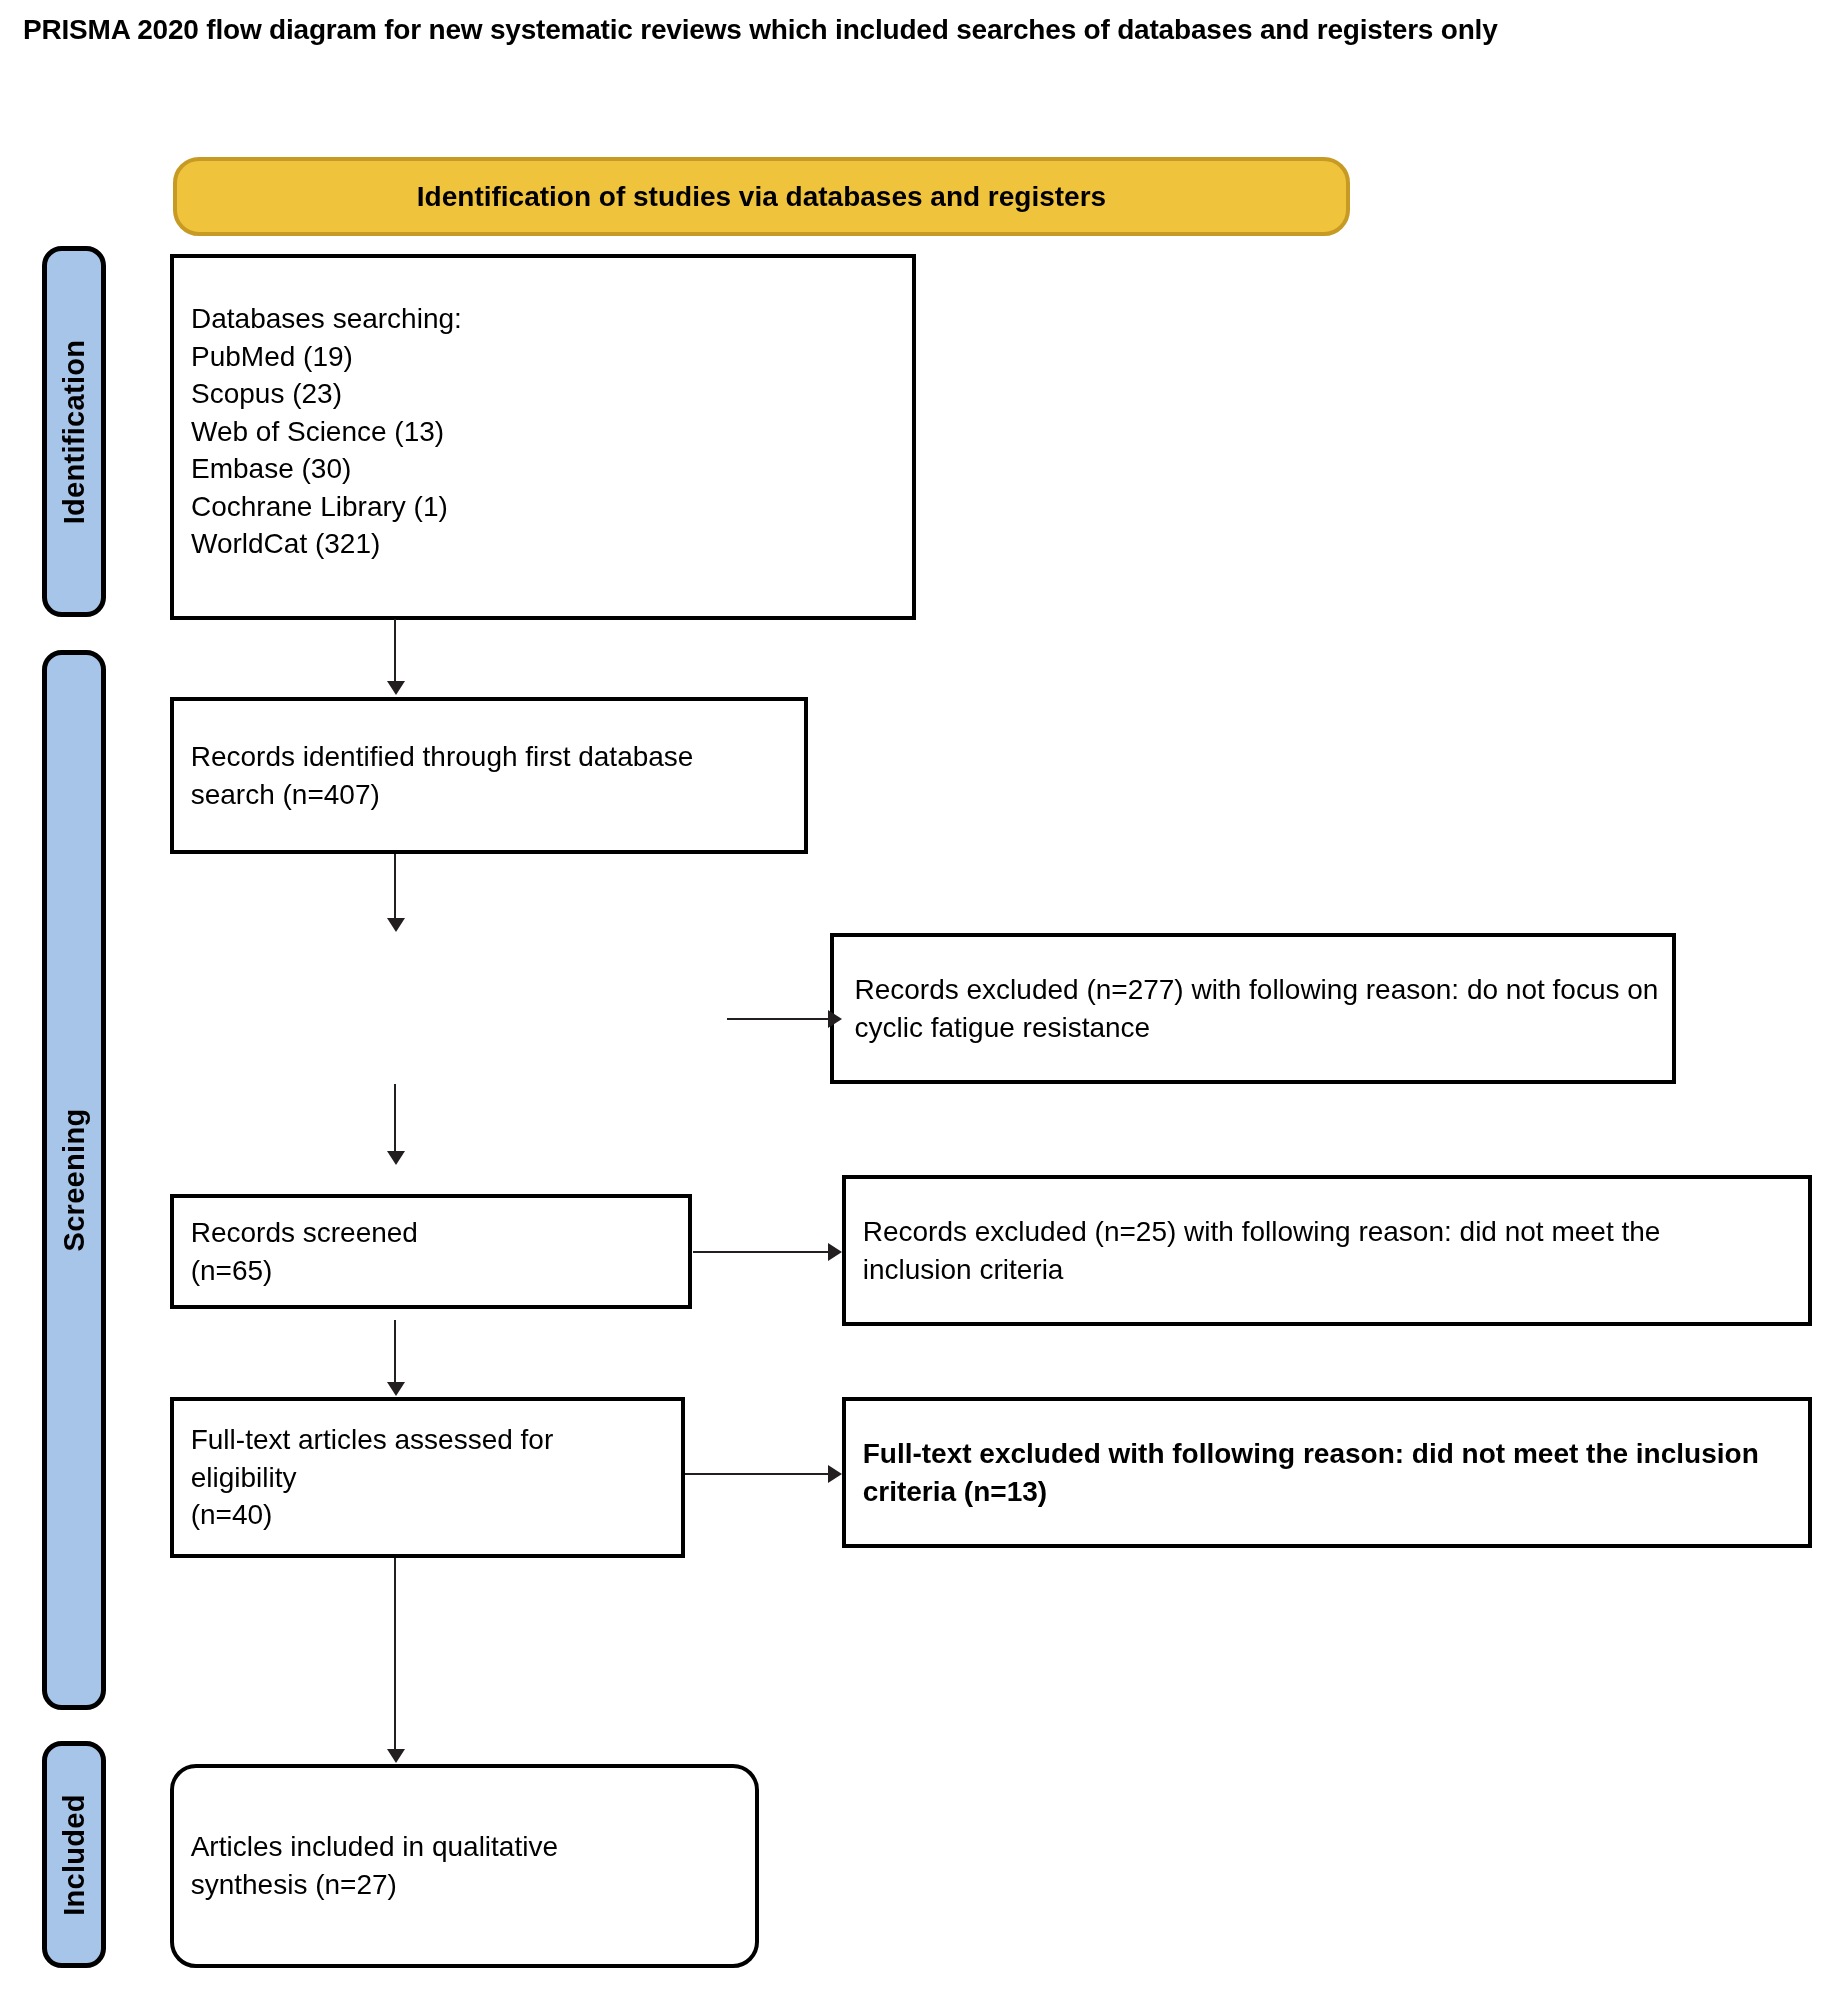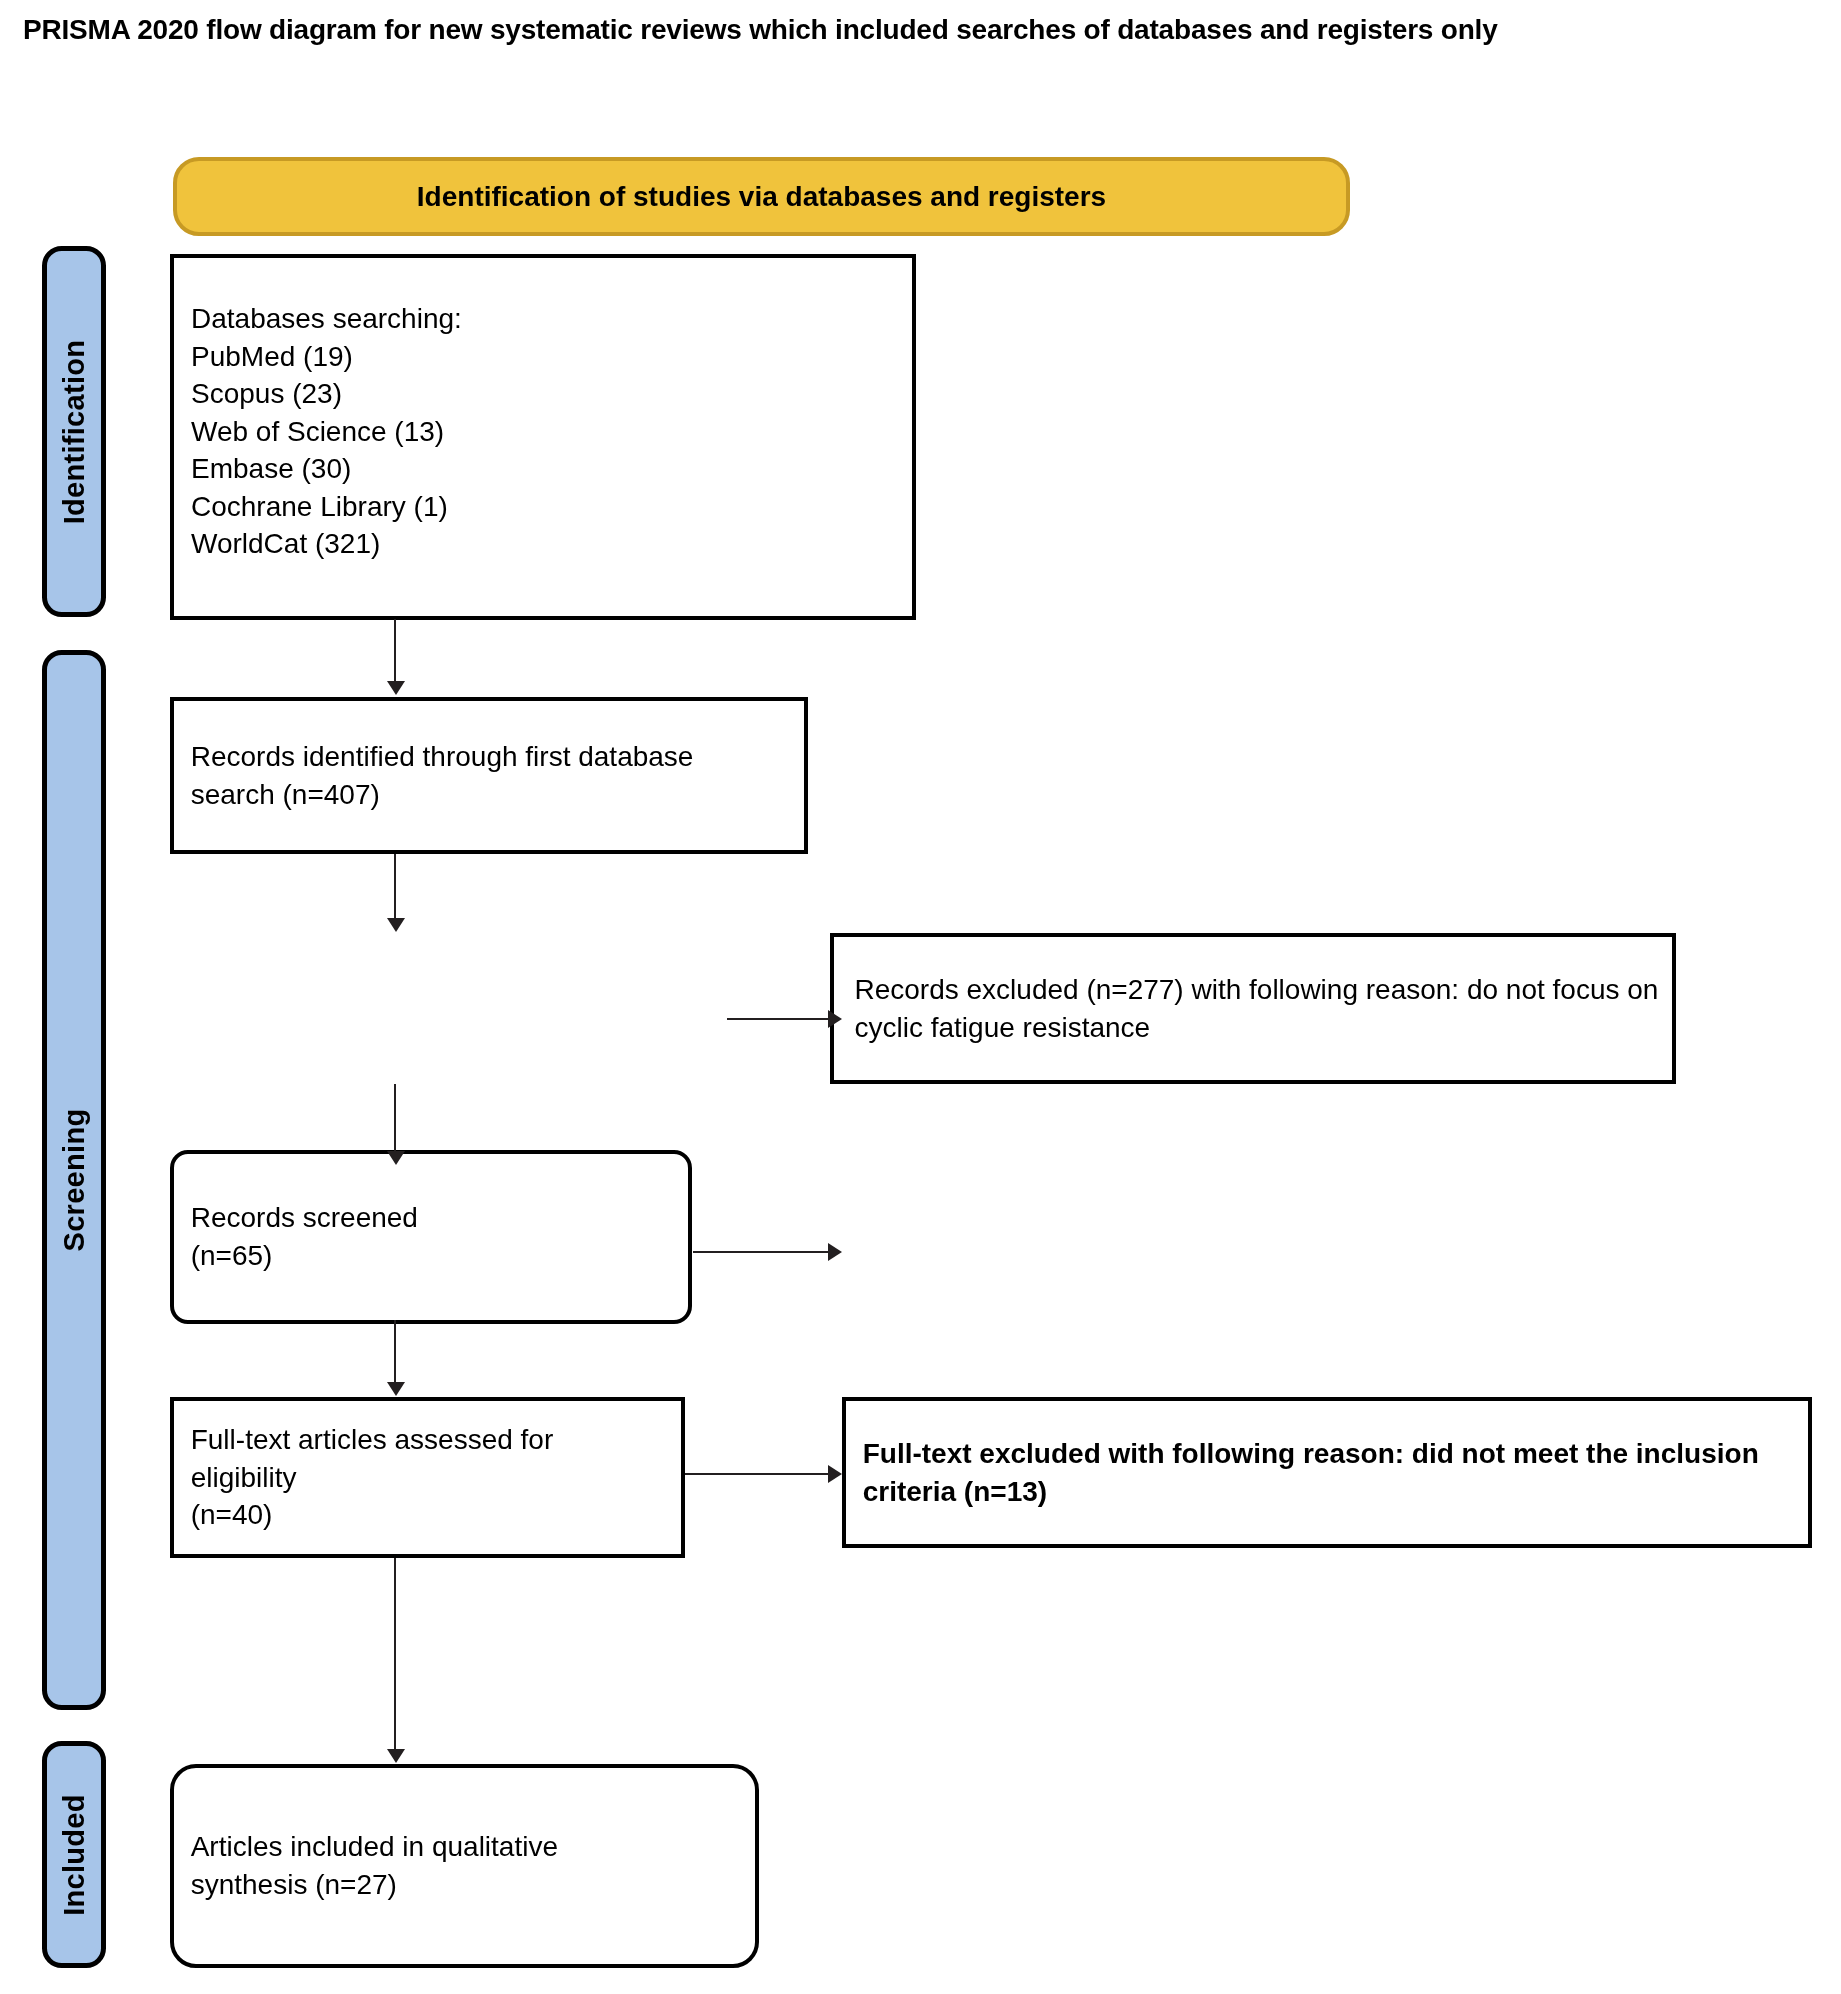--- a/index.html
+++ b/index.html
@@ -163,25 +163,29 @@
     <div class="box-text">Records identified through first database
 search (n=407)</div>
   </div>
 
 
   <div class="flow-box" style="left:830px; top:933px; width:846px; height:151px;justify-content:flex-end;">
     <div class="box-text">Records excluded (n=277) with following reason: do not focus on
 cyclic fatigue resistance</div>
   </div>
 
-  <div class="flow-box" style="left:170px; top:1150px; width:522px; height:174px;border-radius:18px;">
+  <div class="flow-box" style="left:170px; top:1194px; width:522px; height:115px;">
     <div class="box-text">Records screened
 (n=65)</div>
   </div>
 
+  <div class="flow-box" style="left:842px; top:1175px; width:970px; height:151px;">
+    <div class="box-text">Records excluded (n=25) with following reason: did not meet the
+inclusion criteria</div>
+  </div>
 
   <div class="flow-box" style="left:170px; top:1397px; width:515px; height:161px;">
     <div class="box-text">Full-text articles assessed for
 eligibility
 (n=40)</div>
   </div>
 
   <div class="flow-box" style="left:842px; top:1397px; width:970px; height:151px;font-weight:bold;">
     <div class="box-text">Full-text excluded with following reason: did not meet the inclusion
 criteria (n=13)</div>

